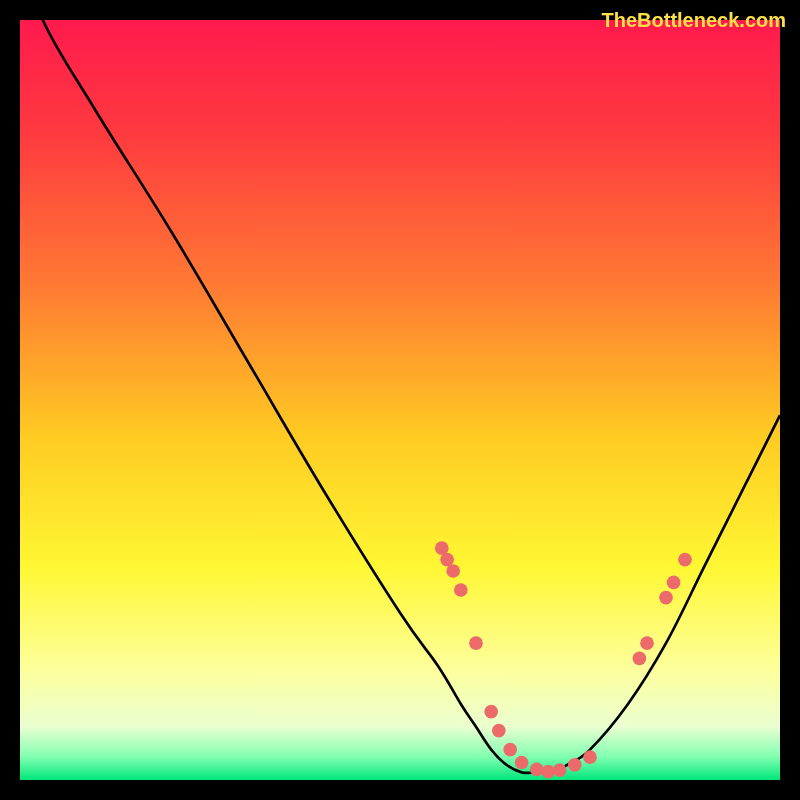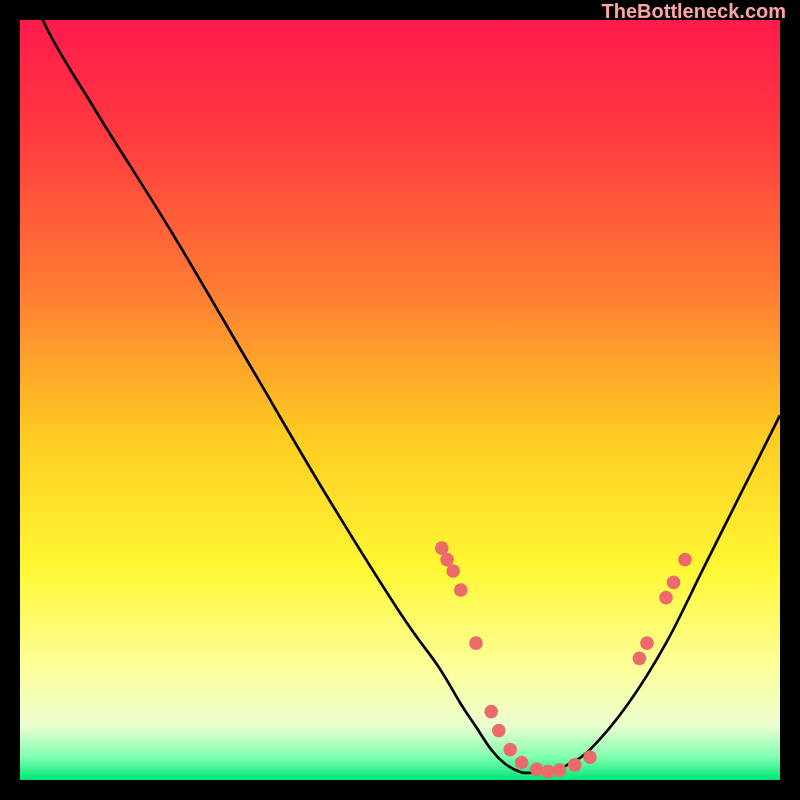--- a/index.html
+++ b/index.html
@@ -5,23 +5,23 @@
   * { margin: 0; padding: 0; box-sizing: border-box; }
   body {
     background: #000;
     width: 800px;
     height: 800px;
     position: relative;
     font-family: Arial, sans-serif;
   }
   .watermark {
     position: absolute;
-    top: 0;
+    top: 9px;
     right: 14px;
-    color: #fca5a5;
+    color: #fde047;
     font-size: 20px;
     font-weight: bold;
     z-index: 10;
   }
   .plot-area {
     position: absolute;
     left: 20px;
     top: 20px;
     width: 760px;
     height: 760px;

